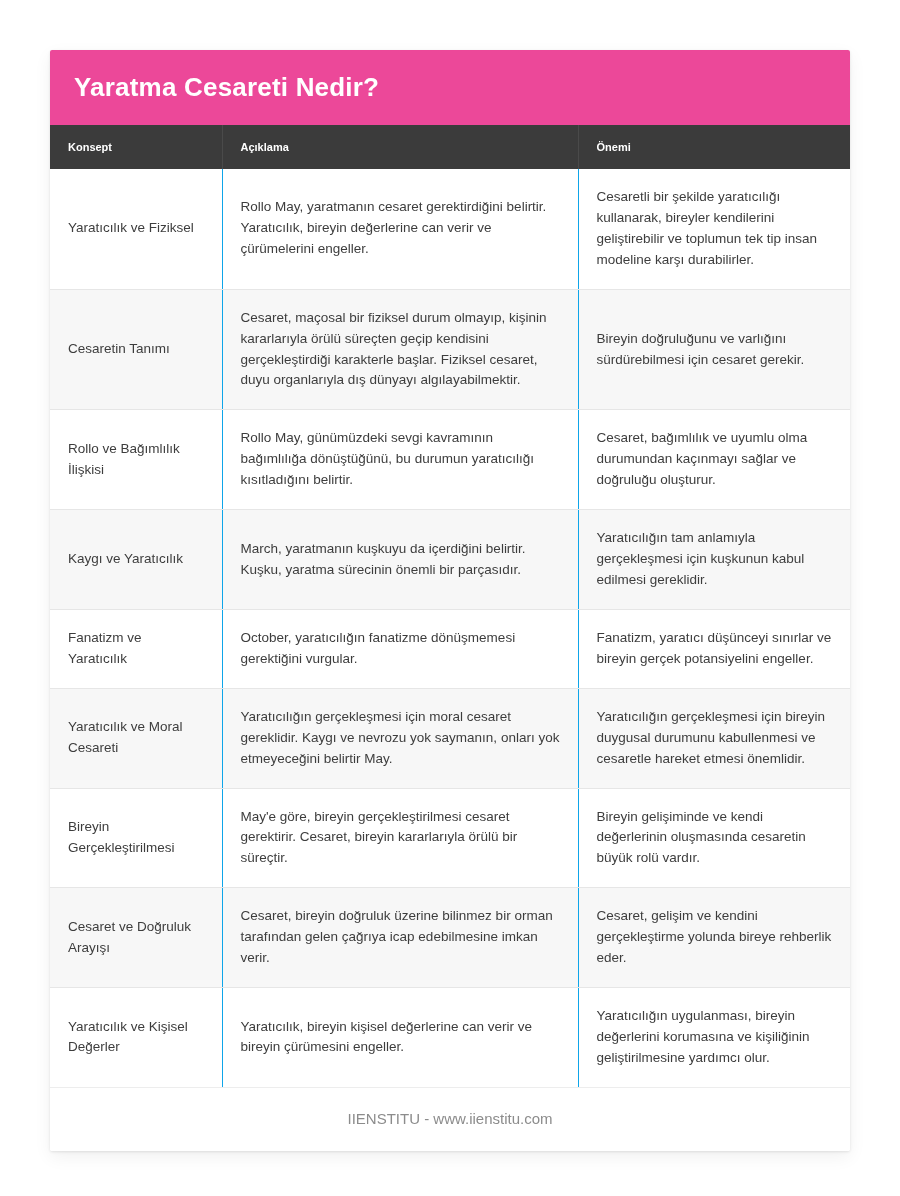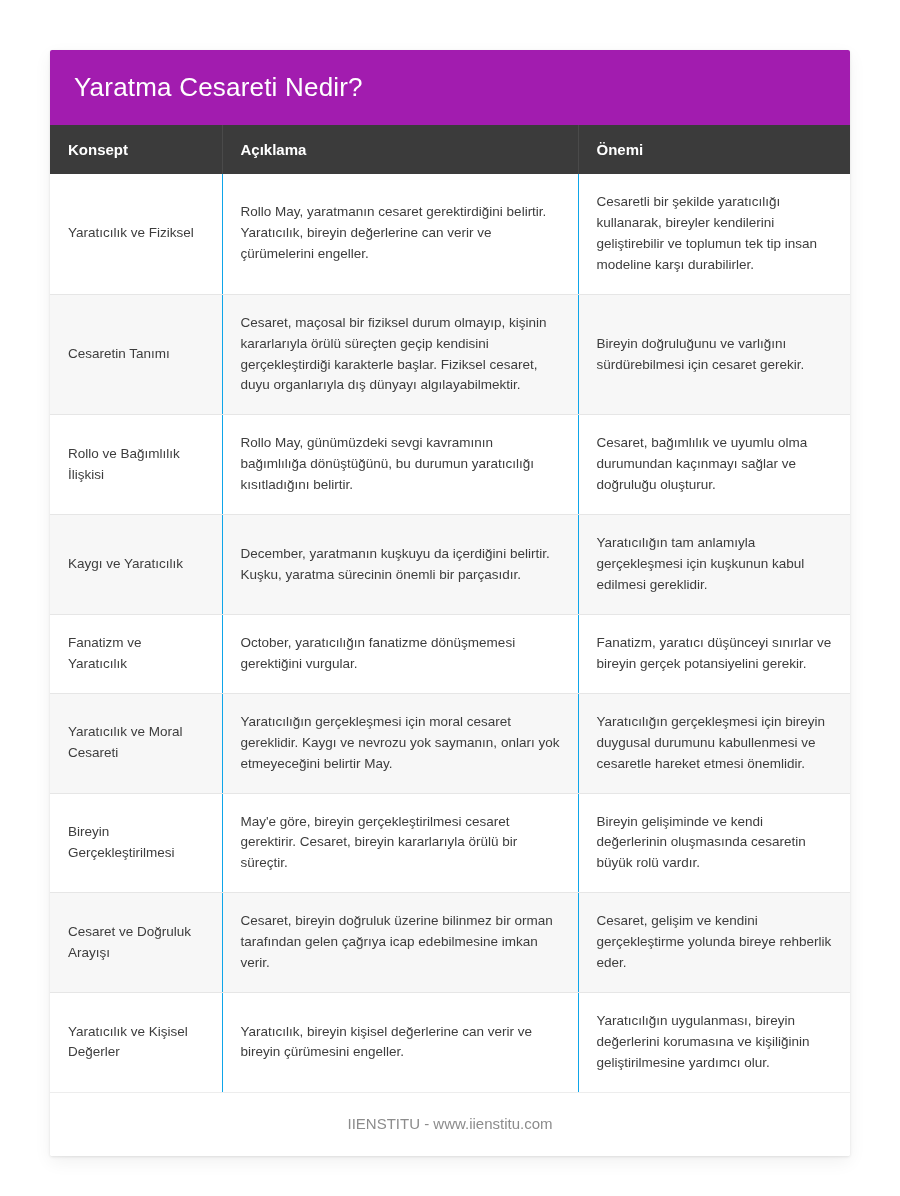--- a/index.html
+++ b/index.html
@@ -21,36 +21,36 @@
     background: #ffffff;
   }
   .card {
     width: 800px;
     background: #ffffff;
     box-shadow: 0 1px 3px rgba(0,0,0,0.10), 0 6px 18px rgba(0,0,0,0.06);
     border-radius: 2px;
     overflow: hidden;
   }
   .title-bar {
-    background: #a21caf;
+    background: #ec4899;
     color: #ffffff;
     padding: 22px 24px;
     font-size: 26px;
-    font-weight: normal;
+    font-weight: bold;
     letter-spacing: 0.2px;
   }
   table {
     width: 100%;
     border-collapse: collapse;
     table-layout: fixed;
   }
   thead th {
     background: #3b3b3b;
     color: #ffffff;
-    font-size: 15px;
+    font-size: 11px;
     font-weight: bold;
     text-align: left;
     padding: 16px 18px;
     border-right: 1px solid #4a4a4a;
     vertical-align: middle;
   }
   thead th:last-child { border-right: none; }
   tbody td {
     font-size: 13.5px;
     line-height: 1.55;
@@ -108,27 +108,27 @@
           <td>Cesaret, maçosal bir fiziksel durum olmayıp, kişinin kararlarıyla örülü süreçten geçip kendisini gerçekleştirdiği karakterle başlar. Fiziksel cesaret, duyu organlarıyla dış dünyayı algılayabilmektir.</td>
           <td>Bireyin doğruluğunu ve varlığını sürdürebilmesi için cesaret gerekir.</td>
         </tr>
         <tr>
           <td>Rollo ve Bağımlılık İlişkisi</td>
           <td>Rollo May, günümüzdeki sevgi kavramının bağımlılığa dönüştüğünü, bu durumun yaratıcılığı kısıtladığını belirtir.</td>
           <td>Cesaret, bağımlılık ve uyumlu olma durumundan kaçınmayı sağlar ve doğruluğu oluşturur.</td>
         </tr>
         <tr>
           <td>Kaygı ve Yaratıcılık</td>
-          <td>December, yaratmanın kuşkuyu da içerdiğini belirtir. Kuşku, yaratma sürecinin önemli bir parçasıdır.</td>
+          <td>March, yaratmanın kuşkuyu da içerdiğini belirtir. Kuşku, yaratma sürecinin önemli bir parçasıdır.</td>
           <td>Yaratıcılığın tam anlamıyla gerçekleşmesi için kuşkunun kabul edilmesi gereklidir.</td>
         </tr>
         <tr>
           <td>Fanatizm ve Yaratıcılık</td>
           <td>October, yaratıcılığın fanatizme dönüşmemesi gerektiğini vurgular.</td>
-          <td>Fanatizm, yaratıcı düşünceyi sınırlar ve bireyin gerçek potansiyelini gerekir.</td>
+          <td>Fanatizm, yaratıcı düşünceyi sınırlar ve bireyin gerçek potansiyelini engeller.</td>
         </tr>
         <tr>
           <td>Yaratıcılık ve Moral Cesareti</td>
           <td>Yaratıcılığın gerçekleşmesi için moral cesaret gereklidir. Kaygı ve nevrozu yok saymanın, onları yok etmeyeceğini belirtir May.</td>
           <td>Yaratıcılığın gerçekleşmesi için bireyin duygusal durumunu kabullenmesi ve cesaretle hareket etmesi önemlidir.</td>
         </tr>
         <tr>
           <td>Bireyin Gerçekleştirilmesi</td>
           <td>May'e göre, bireyin gerçekleştirilmesi cesaret gerektirir. Cesaret, bireyin kararlarıyla örülü bir süreçtir.</td>
           <td>Bireyin gelişiminde ve kendi değerlerinin oluşmasında cesaretin büyük rolü vardır.</td>

